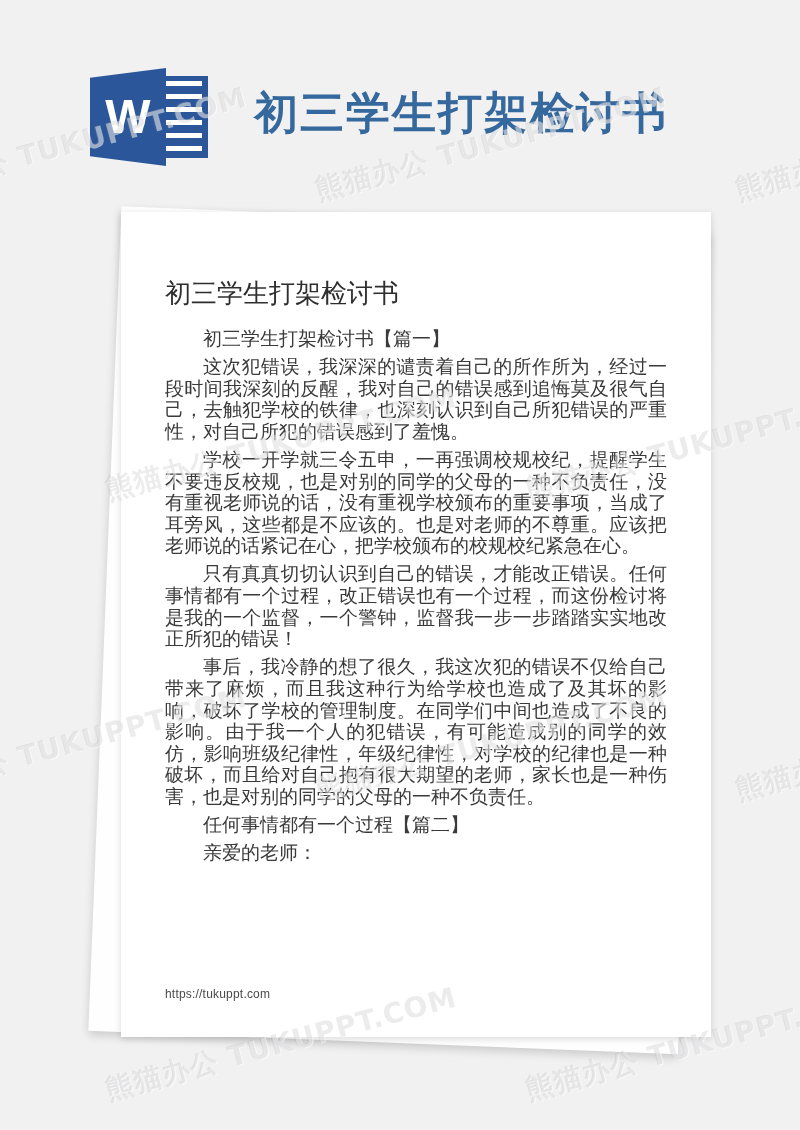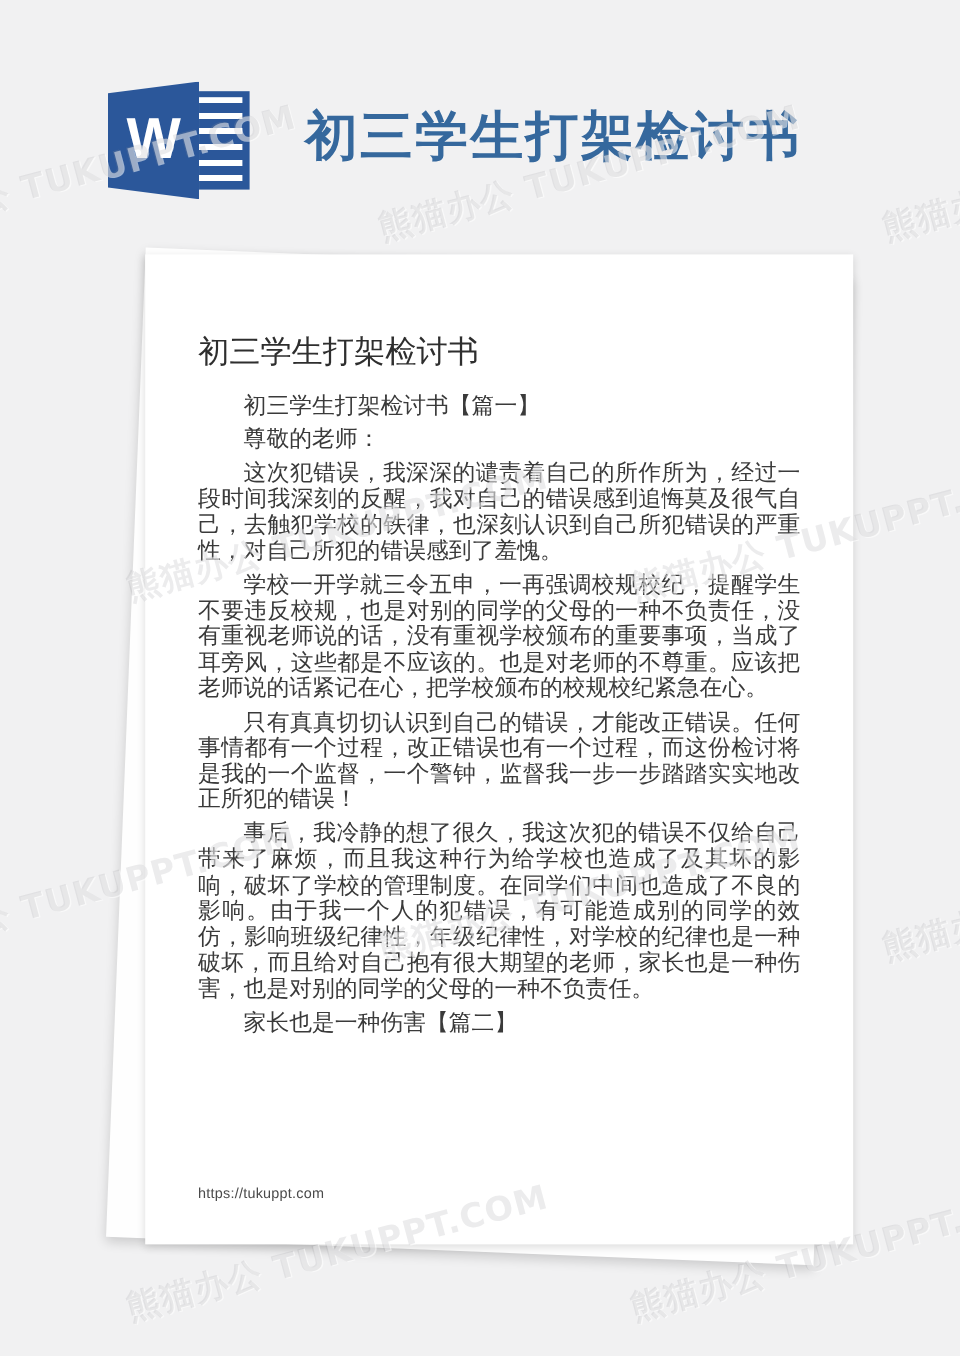--- a/index.html
+++ b/index.html
@@ -100,26 +100,26 @@
     <div class="header-title">初三学生打架检讨书</div>
   </div>
 
   <div class="back-sheet"></div>
 
   <div class="main-sheet">
     <div class="sheet-inner">
       <h1 class="doc-title">初三学生打架检讨书</h1>
       <div id="doc-paragraphs">
           <p class="para sub">初三学生打架检讨书【篇一】</p>
-          <p class="para sal">尊敬的老师：</p>
           <p class="para body">这次犯错误，我深深的谴责着自己的所作所为，经过一段时间我深刻的反醒，我对自己的错误感到追悔莫及很气自己，去触犯学校的铁律，也深刻认识到自己所犯错误的严重性，对自己所犯的错误感到了羞愧。</p>
           <p class="para body">学校一开学就三令五申，一再强调校规校纪，提醒学生不要违反校规，也是对别的同学的父母的一种不负责任，没有重视老师说的话，没有重视学校颁布的重要事项，当成了耳旁风，这些都是不应该的。也是对老师的不尊重。应该把老师说的话紧记在心，把学校颁布的校规校纪紧急在心。</p>
           <p class="para body">只有真真切切认识到自己的错误，才能改正错误。任何事情都有一个过程，改正错误也有一个过程，而这份检讨将是我的一个监督，一个警钟，监督我一步一步踏踏实实地改正所犯的错误！</p>
           <p class="para body">事后，我冷静的想了很久，我这次犯的错误不仅给自己带来了麻烦，而且我这种行为给学校也造成了及其坏的影响，破坏了学校的管理制度。在同学们中间也造成了不良的影响。由于我一个人的犯错误，有可能造成别的同学的效仿，影响班级纪律性，年级纪律性，对学校的纪律也是一种破坏，而且给对自己抱有很大期望的老师，家长也是一种伤害，也是对别的同学的父母的一种不负责任。</p>
-          <p class="para sub">家长也是一种伤害【篇二】</p>
+          <p class="para sub">任何事情都有一个过程【篇二】</p>
+          <p class="para sal">亲爱的老师：</p>
         </div>
       <div class="page-url">https://tukuppt.com</div>
     </div>
   </div>
 
   <div class="wm-layer">
       <span class="wm" style="left: -110px; top: 125px;">熊猫办公 TUKUPPT.COM</span>
       <span class="wm" style="left: 310px; top: 125px;">熊猫办公 TUKUPPT.COM</span>
       <span class="wm" style="left: 730px; top: 125px;">熊猫办公 TUKUPPT.COM</span>
       <span class="wm" style="left: 100px; top: 425px;">熊猫办公 TUKUPPT.COM</span>

